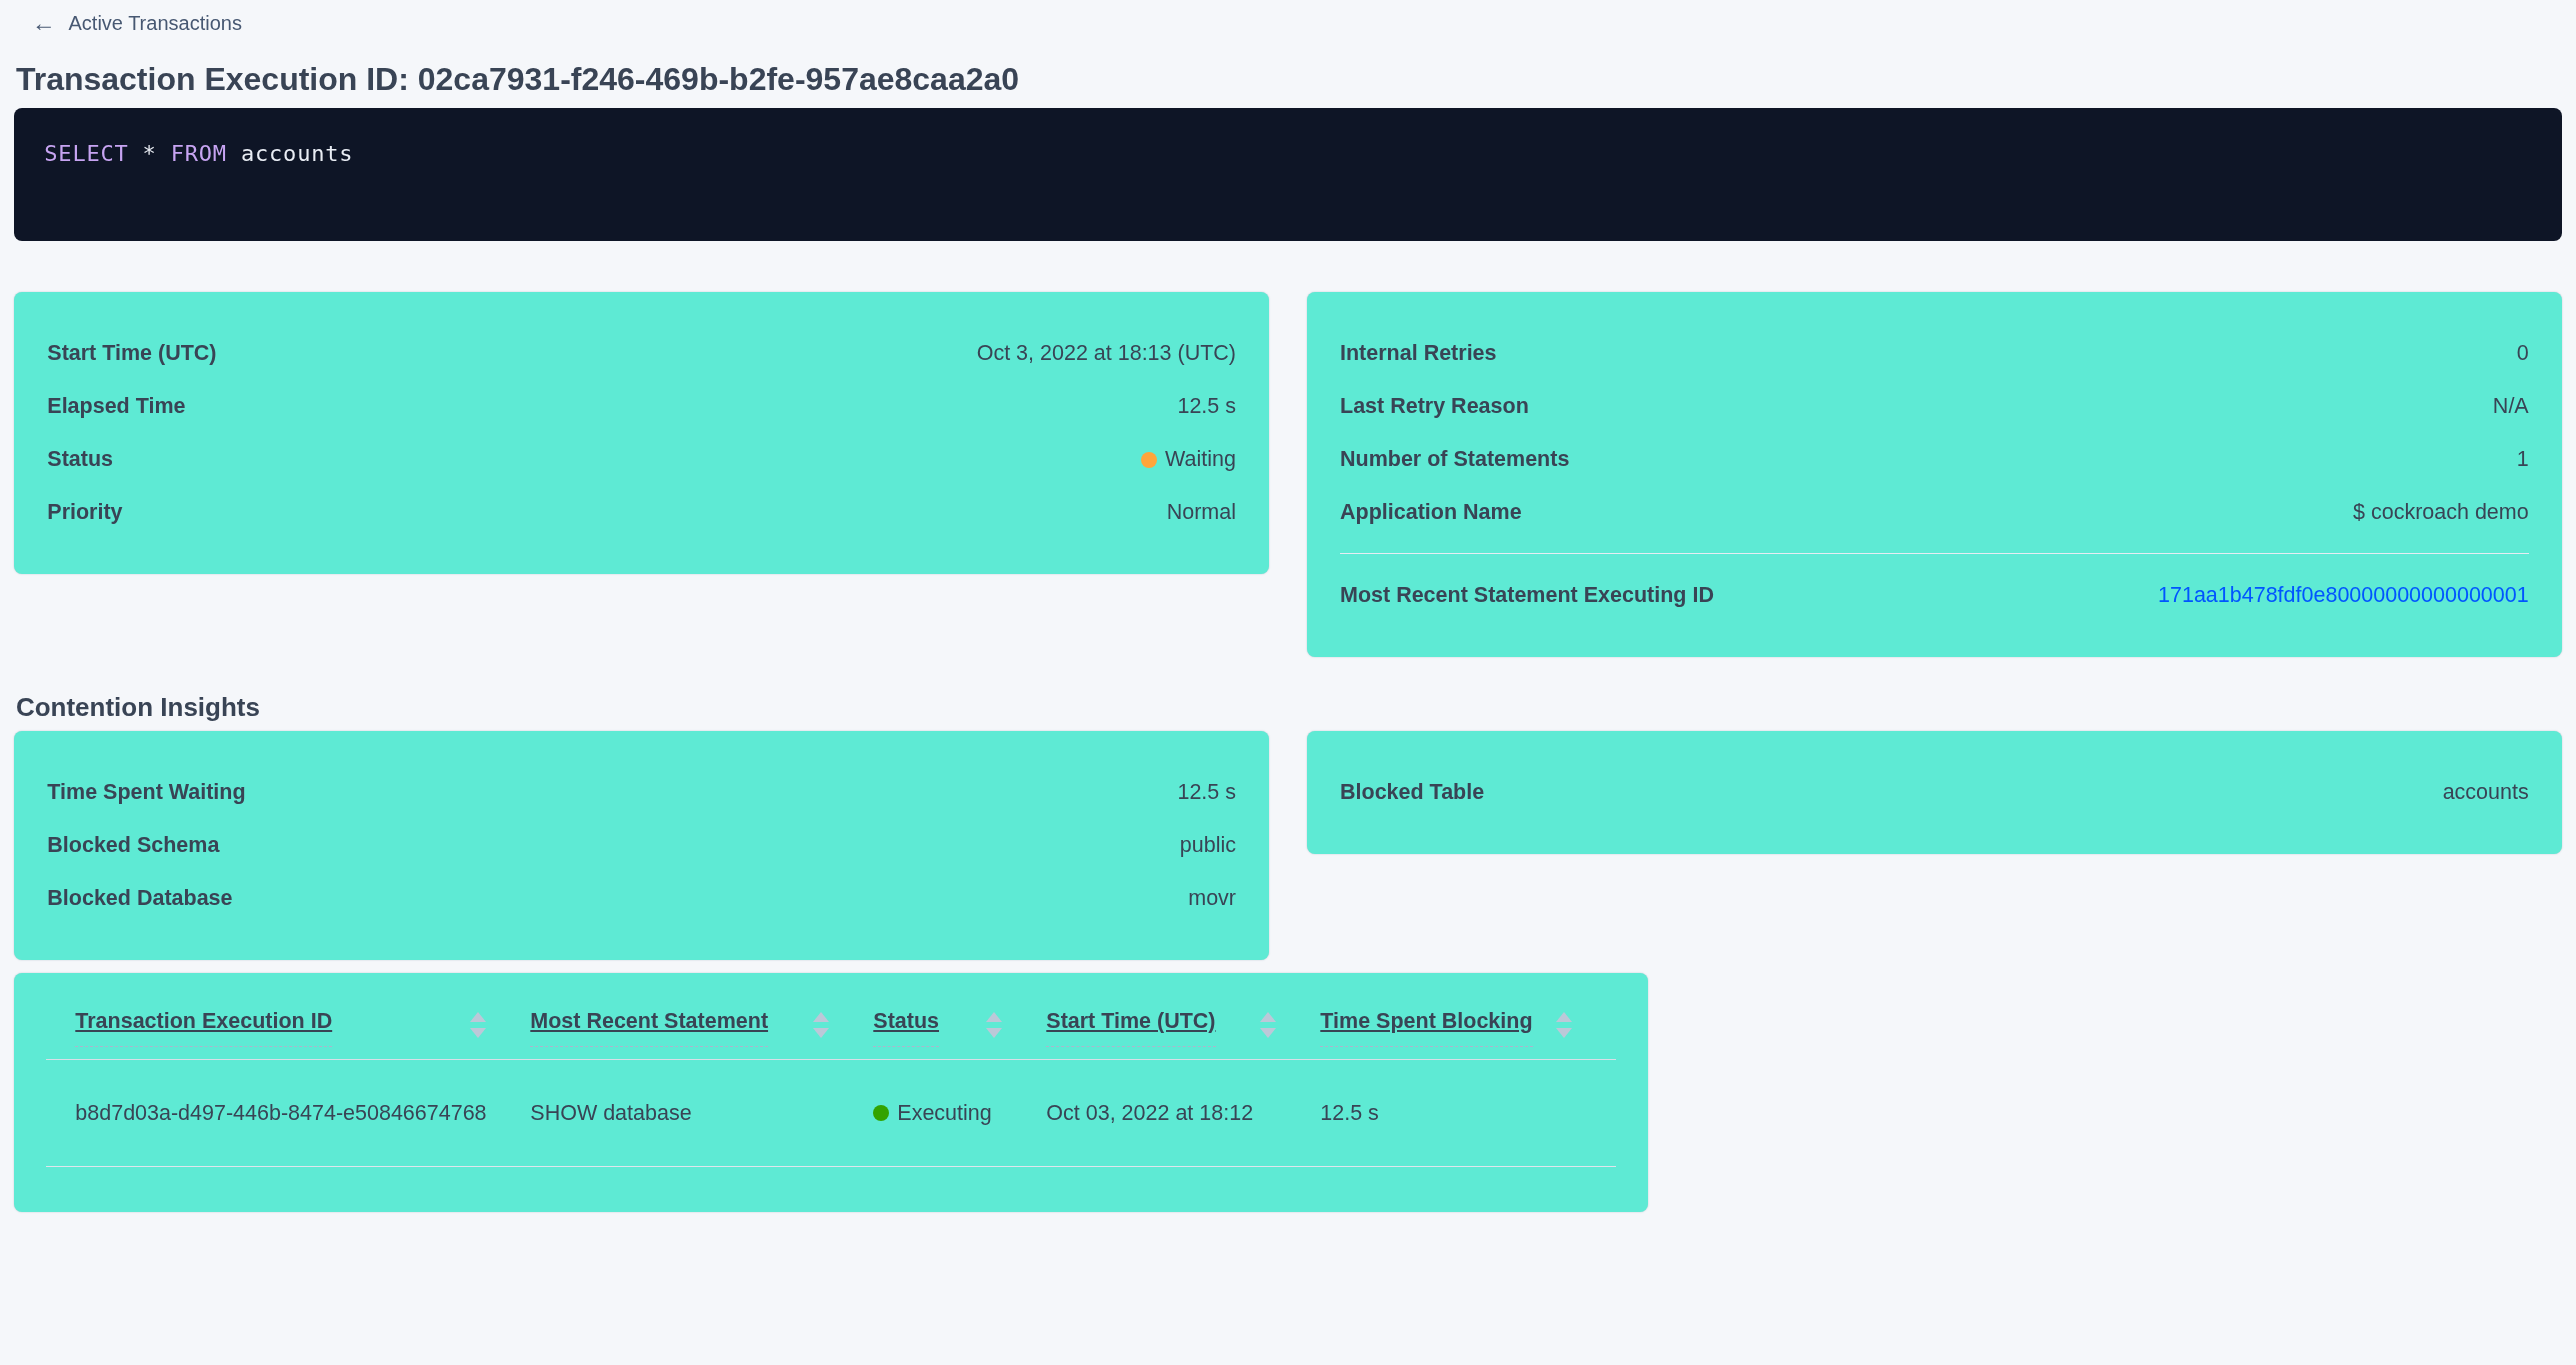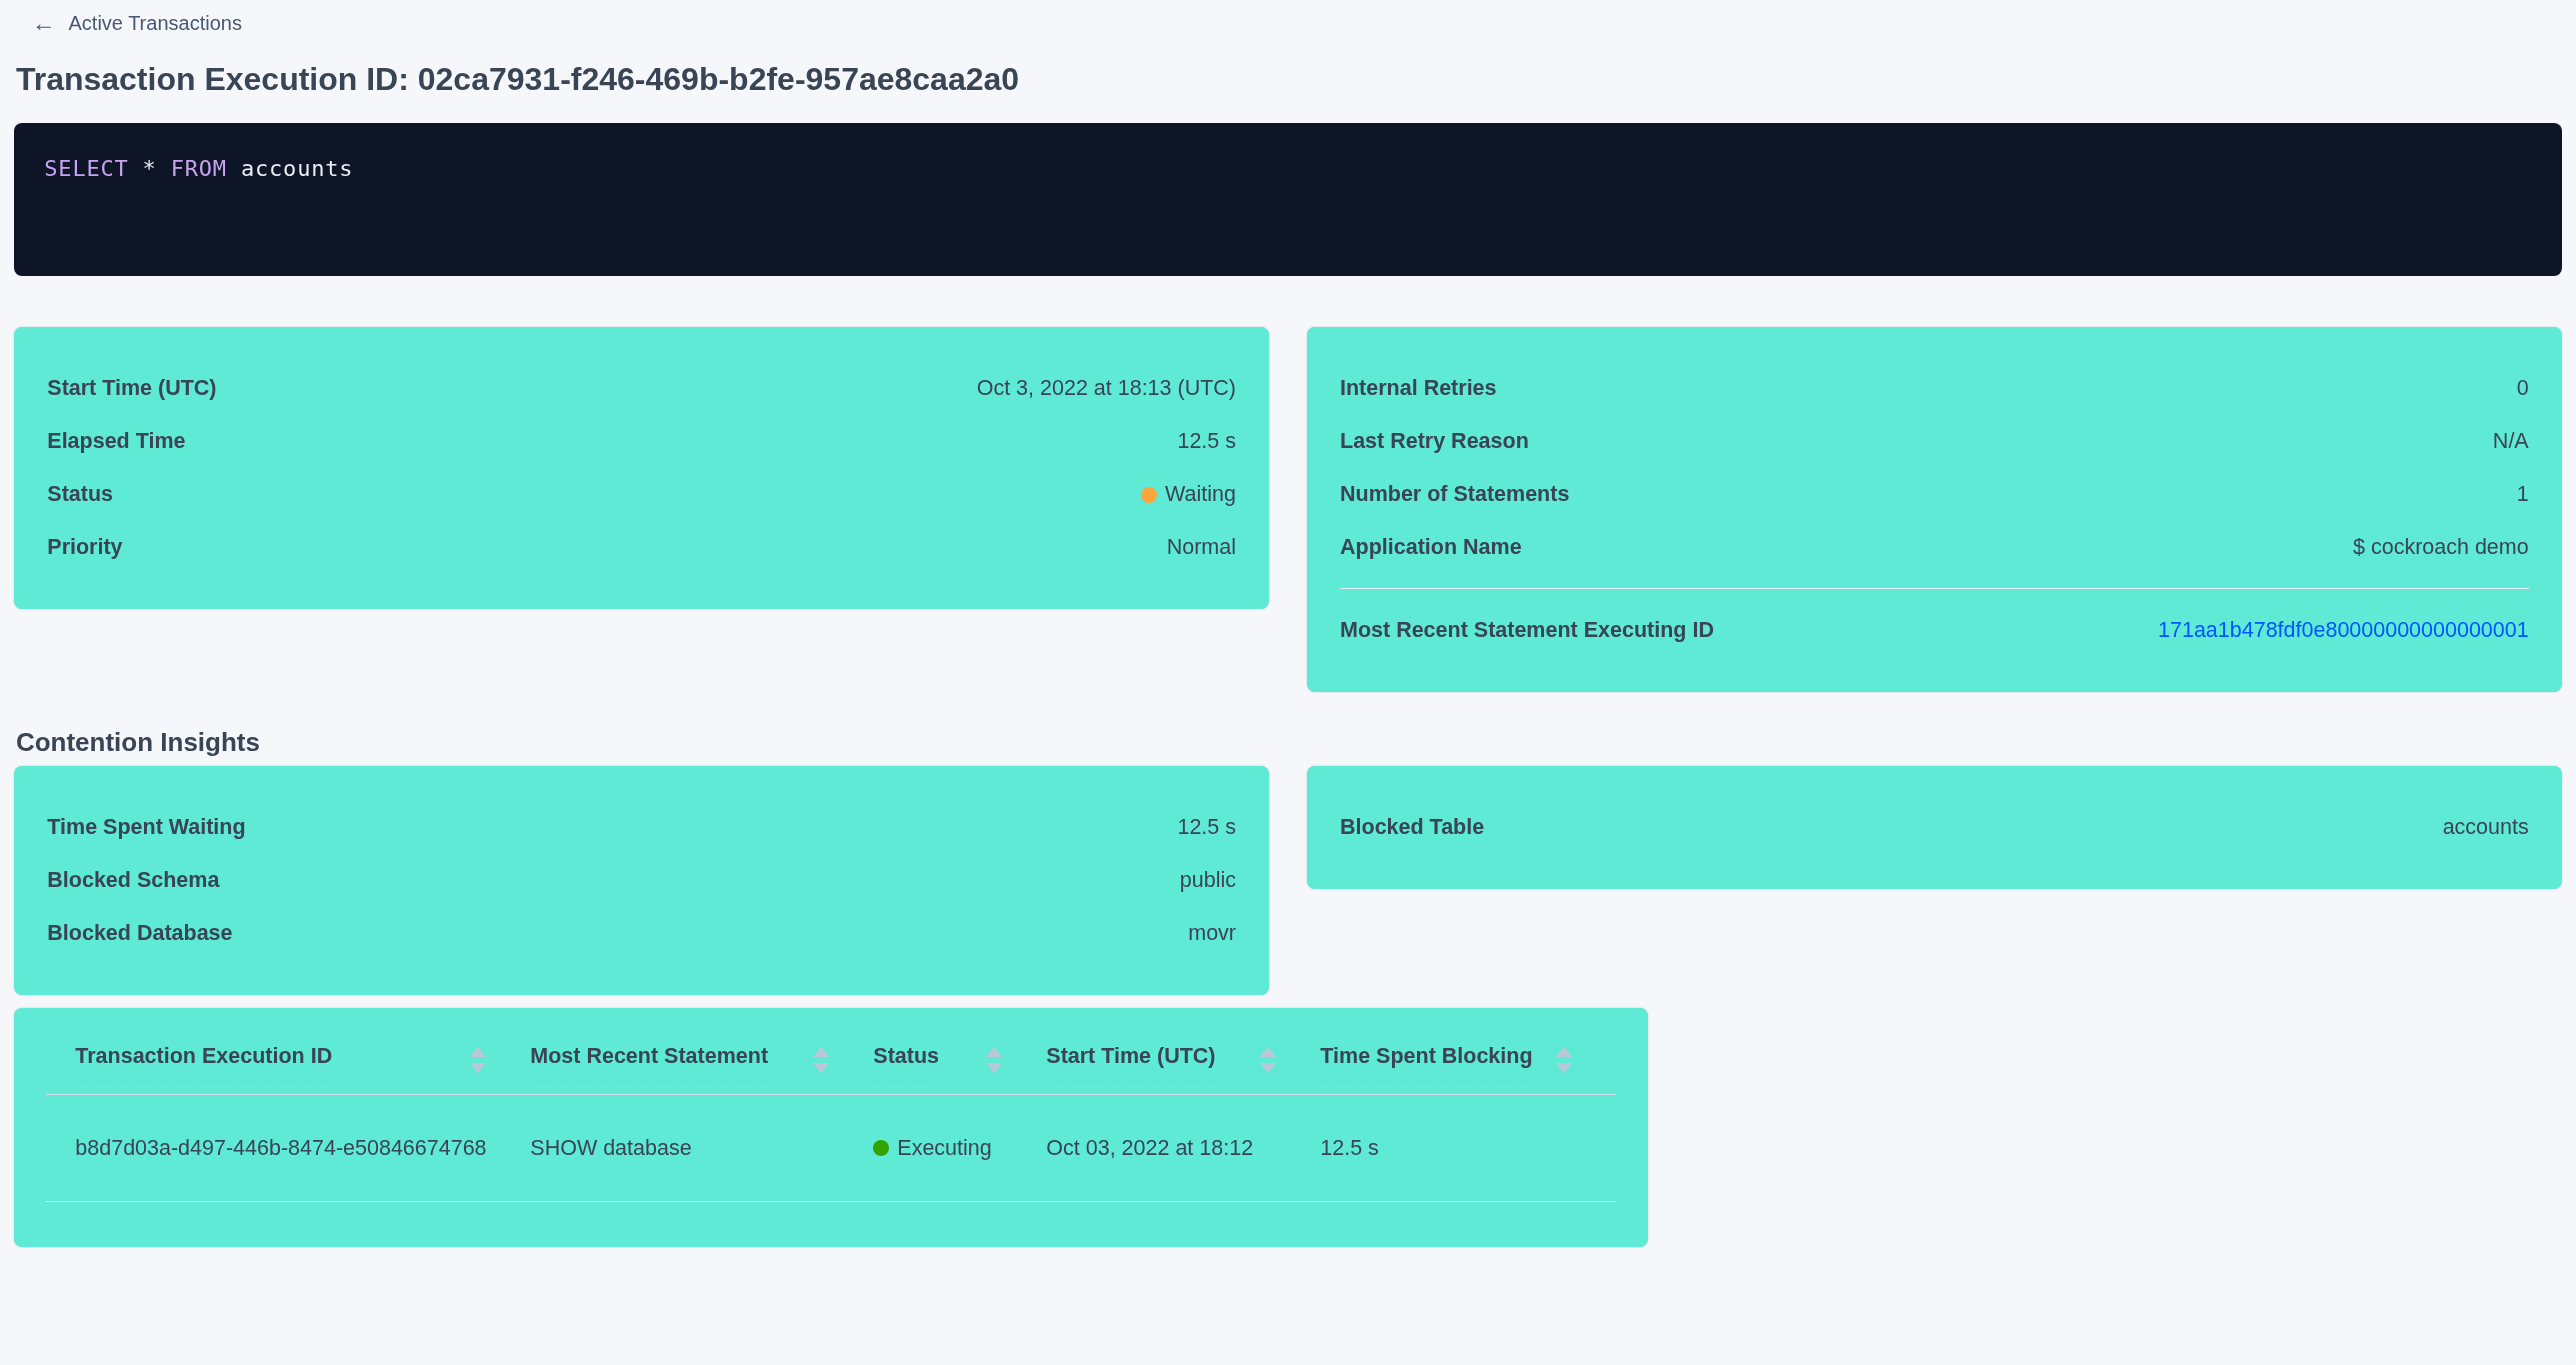--- a/index.html
+++ b/index.html
@@ -21,21 +21,21 @@
   .back-arrow { font-size: 24px; line-height: 24px; color: #475872; }
 
   
   .page-title {
     margin: 24px 0 0 1.6px;
     font-size: 32px; font-weight: 700; line-height: 40px; color: #394455;
   }
 
   
   .sql-box {
-    margin-top: 24px; height: 153px; border-radius: 8px;
+    margin-top: 9px; height: 133px; border-radius: 8px;
     background: #0e1526; padding: 33px 30px;
     font-family: "DejaVu Sans Mono", monospace;
     font-size: 22px; letter-spacing: 0.8px; color: #e9edf4;
   }
   .kw { color: #c7a4f2; }
 
   
   .grid {
     display: grid; grid-template-columns: 1fr 1fr; gap: 38px;
     align-items: start; margin-top: 51px;
@@ -67,21 +67,21 @@
 
   
   .table-card {
     width: 1634px; margin-top: 12.7px; min-height: 239px;
     padding: 0 32px;
   }
   table { width: 100%; border-collapse: collapse; table-layout: fixed; }
   col.c1 { width: 484px; } col.c2 { width: 343px; } col.c3 { width: 173px; }
   col.c4 { width: 274px; } col.c5 { width: auto; }
   thead tr { border-bottom: 1.6px solid #d9dfe7; }
-  th { padding: 0; text-align: right; vertical-align: top; }
+  th { padding: 0; text-align: right; vertical-align: top; text-decoration: underline; }
   .th-inner {
     display: flex; justify-content: space-between; align-items: flex-start;
     padding: 35px 44px 12.7px 0; cursor: pointer;
   }
   th.first .th-inner { padding-left: 29px; }
   .th-label {
     font-size: 21.5px; font-weight: 700; line-height: 27px;
     border-bottom: 1.6px dashed #a9b7cc; padding-bottom: 11px;
   }
   .sort { display: inline-flex; flex-direction: column; gap: 5.6px; margin-top: 4.8px; cursor: pointer; }

